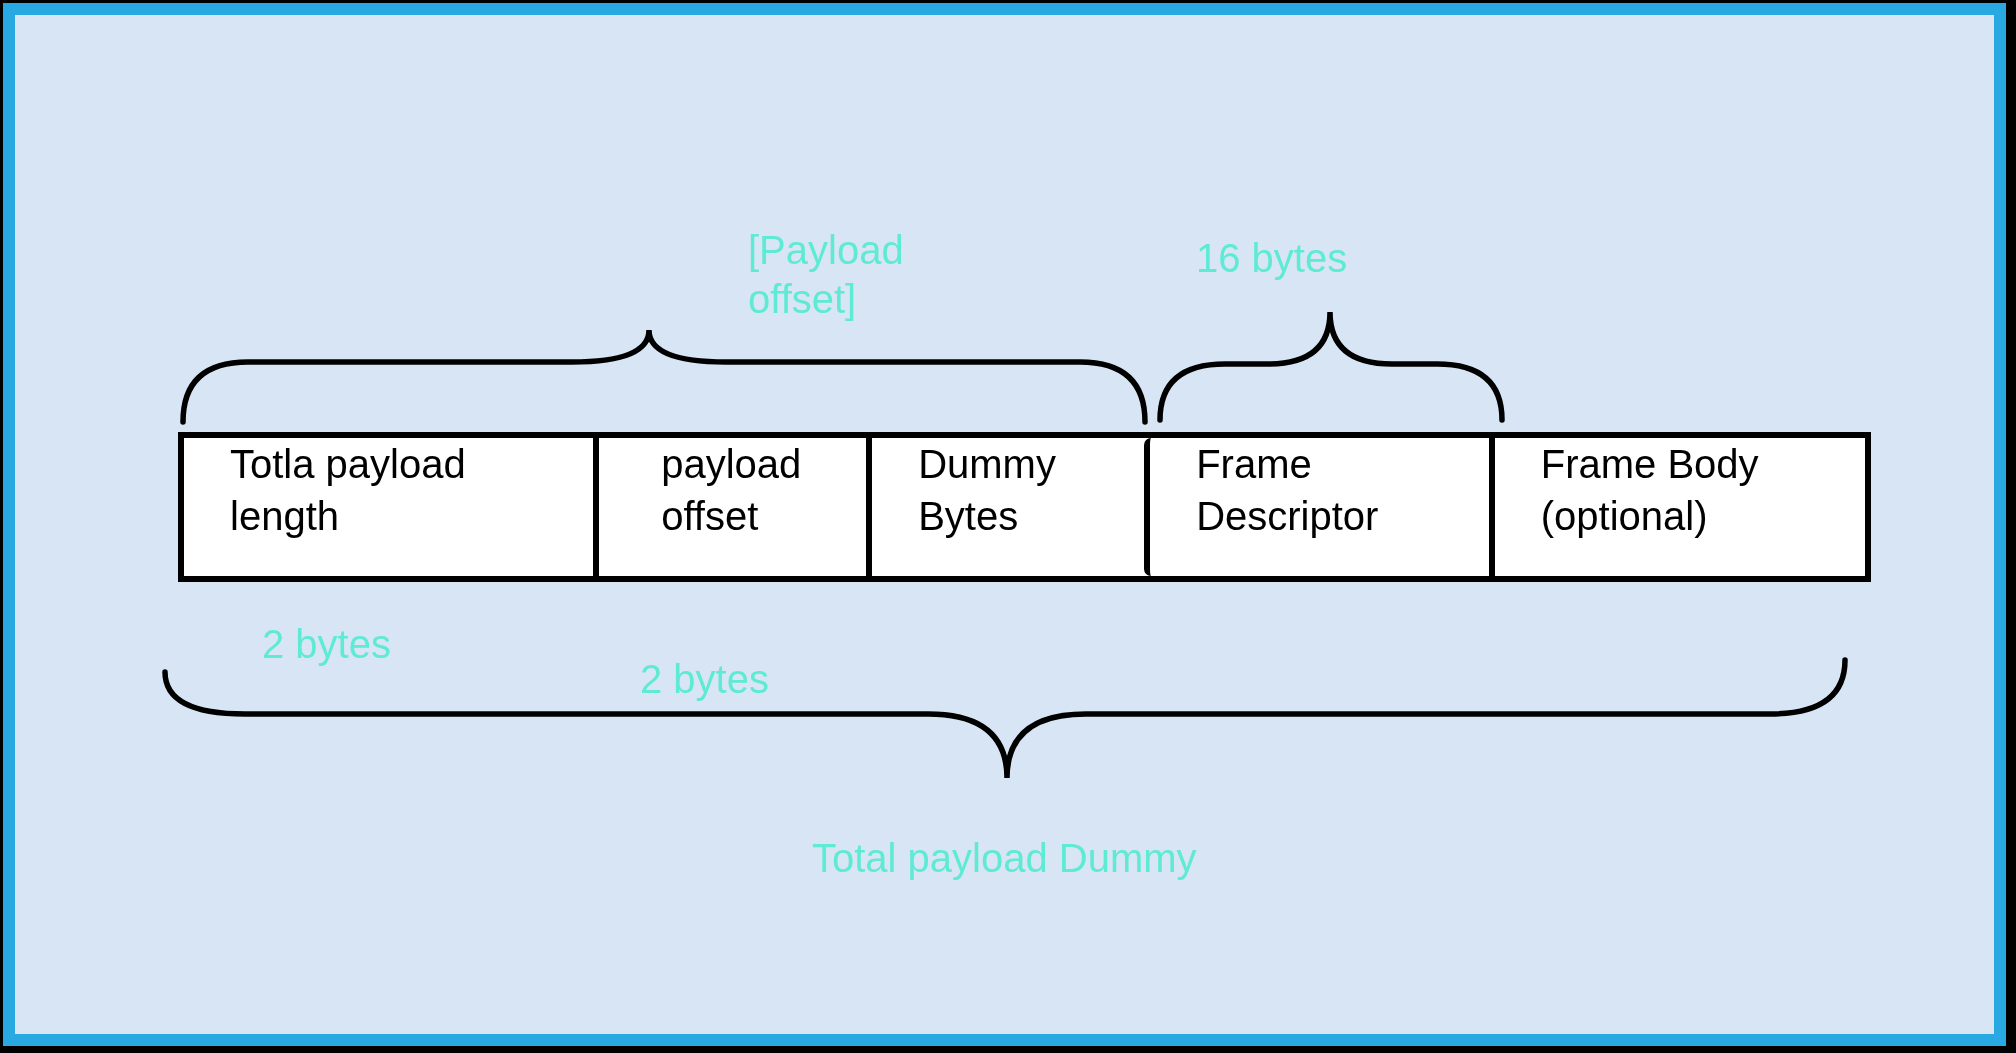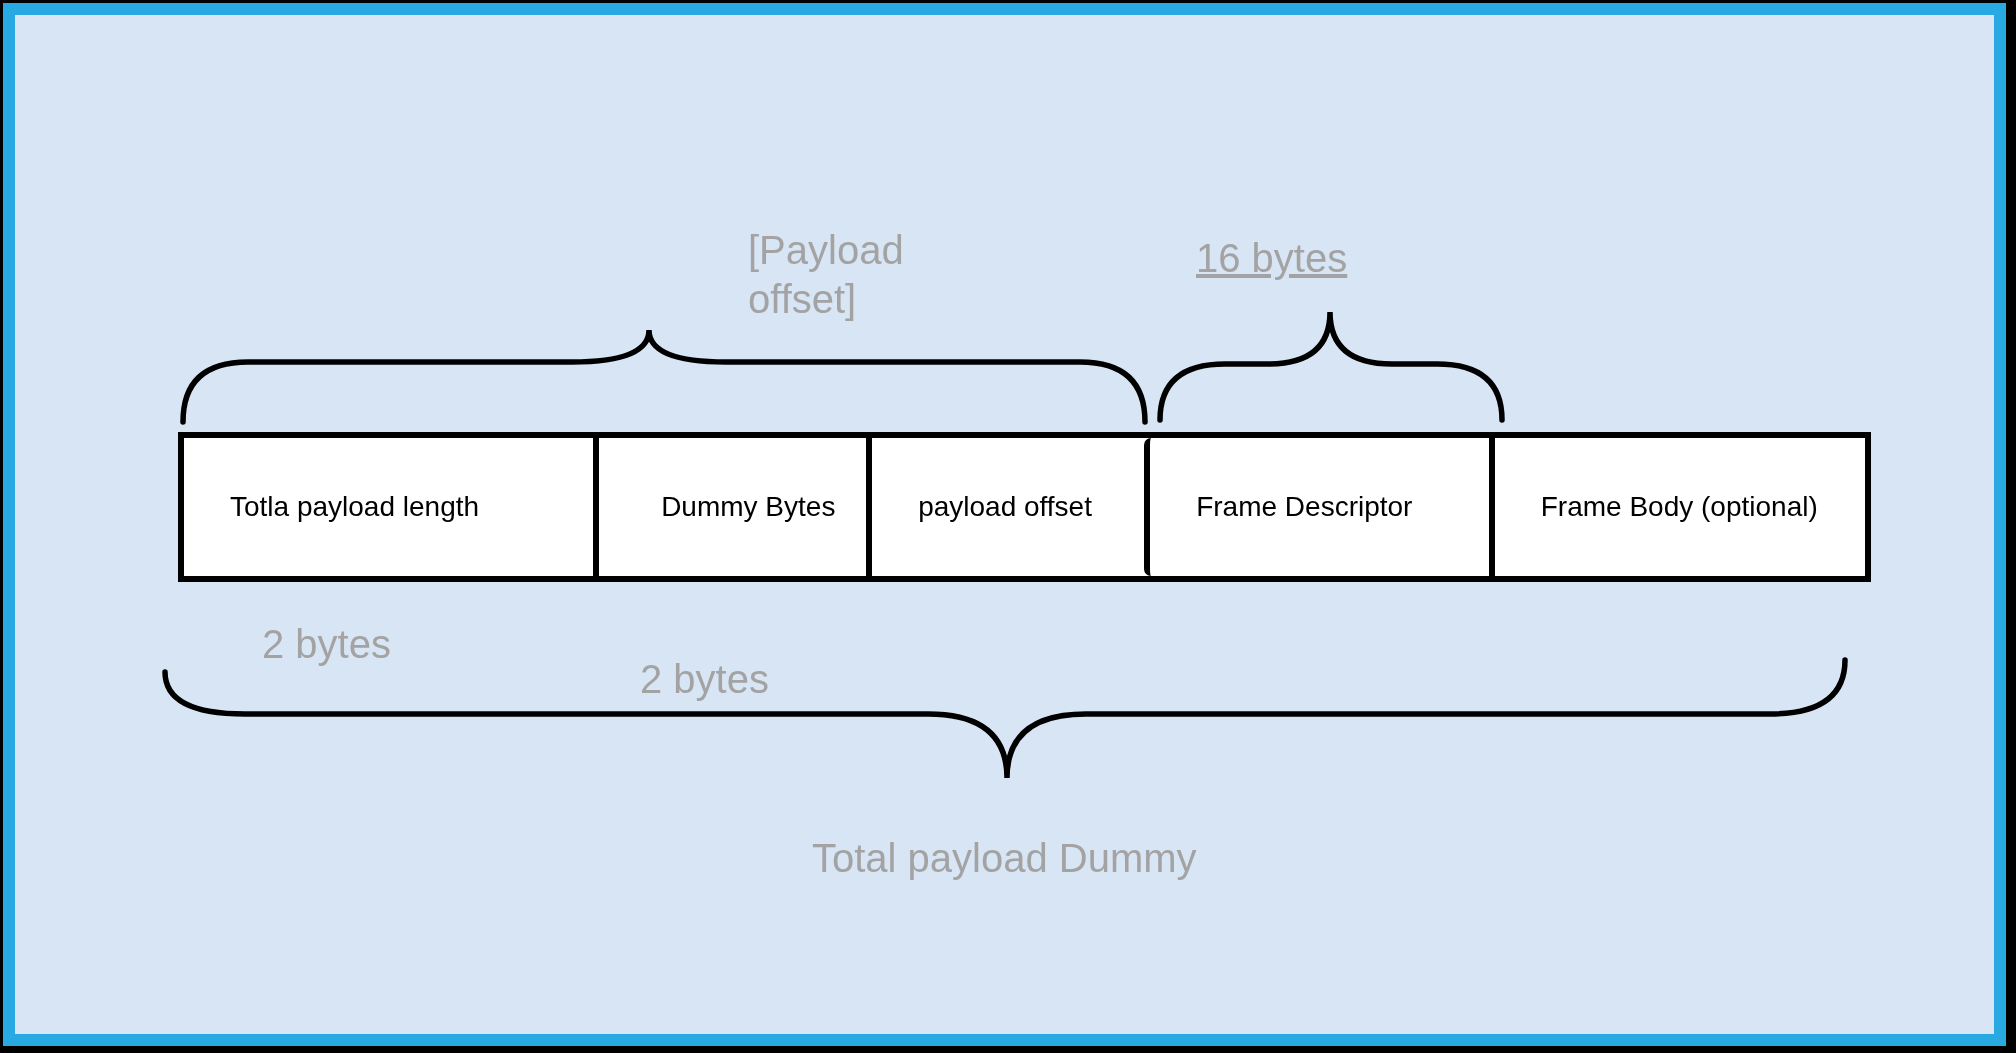--- a/index.html
+++ b/index.html
@@ -32,49 +32,49 @@
     height: 1053px;
   }
   .braces path {
     fill: none;
     stroke: #000;
     stroke-width: 5.5;
     stroke-linecap: round;
   }
   .label {
     position: absolute;
-    color: #a3a3a3;
+    color: #5eead4;
     font-size: 40px;
     line-height: 1.22;
     white-space: nowrap;
   }
   .label.wrap { white-space: normal; }
   .payload-offset-label { left: 748px; top: 226px; width: 195px; }
-  .bytes16-label        { left: 1196px; top: 234px; text-decoration: underline; }
+  .bytes16-label        { left: 1196px; top: 234px; }
   .bytes2-a-label       { left: 262px;  top: 620px; }
   .bytes2-b-label       { left: 640px;  top: 655px; }
   .total-label          { left: 812px;  top: 834px; }
 
   .boxes-row {
     position: absolute;
     left: 178px; top: 432px;
     width: 1693px; height: 150px;
     display: flex;
     box-sizing: border-box;
     border: 6px solid #000;
     background: #fff;
   }
   .cell {
     box-sizing: border-box;
     display: flex;
     flex-direction: column;
-    justify-content: center;
+    justify-content: flex-start;
     padding-left: 46px;
     padding-right: 8px;
-    font-size: 28px;
+    font-size: 40px;
     line-height: 1.3;
     color: #000;
     background: #fff;
   }
   .cell + .cell { border-left: 6px solid #000; }
   .cell:nth-child(1) { width: 24.34%; }
   .cell:nth-child(2) { width: 16.24%; padding-left: 62px; }
   .cell:nth-child(3) { width: 16.54%; }
   .cell:nth-child(4) { width: 20.50%; border-radius: 7px; }
   .cell:nth-child(5) { width: 22.38%; }
@@ -97,24 +97,24 @@
 
   <div class="label wrap payload-offset-label">[Payload offset]</div>
 
   <div class="label bytes16-label">16 bytes</div>
 
   <div class="boxes-row">
     <div class="cell">
       <span>Totla payload length</span>
     </div>
     <div class="cell">
-      <span>Dummy Bytes</span>
+      <span>payload offset</span>
     </div>
     <div class="cell">
-      <span>payload offset</span>
+      <span>Dummy Bytes</span>
     </div>
     <div class="cell">
       <span>Frame Descriptor</span>
     </div>
     <div class="cell">
       <span>Frame Body (optional)</span>
     </div>
   </div>
 
   <div class="label bytes2-a-label">2 bytes</div>

